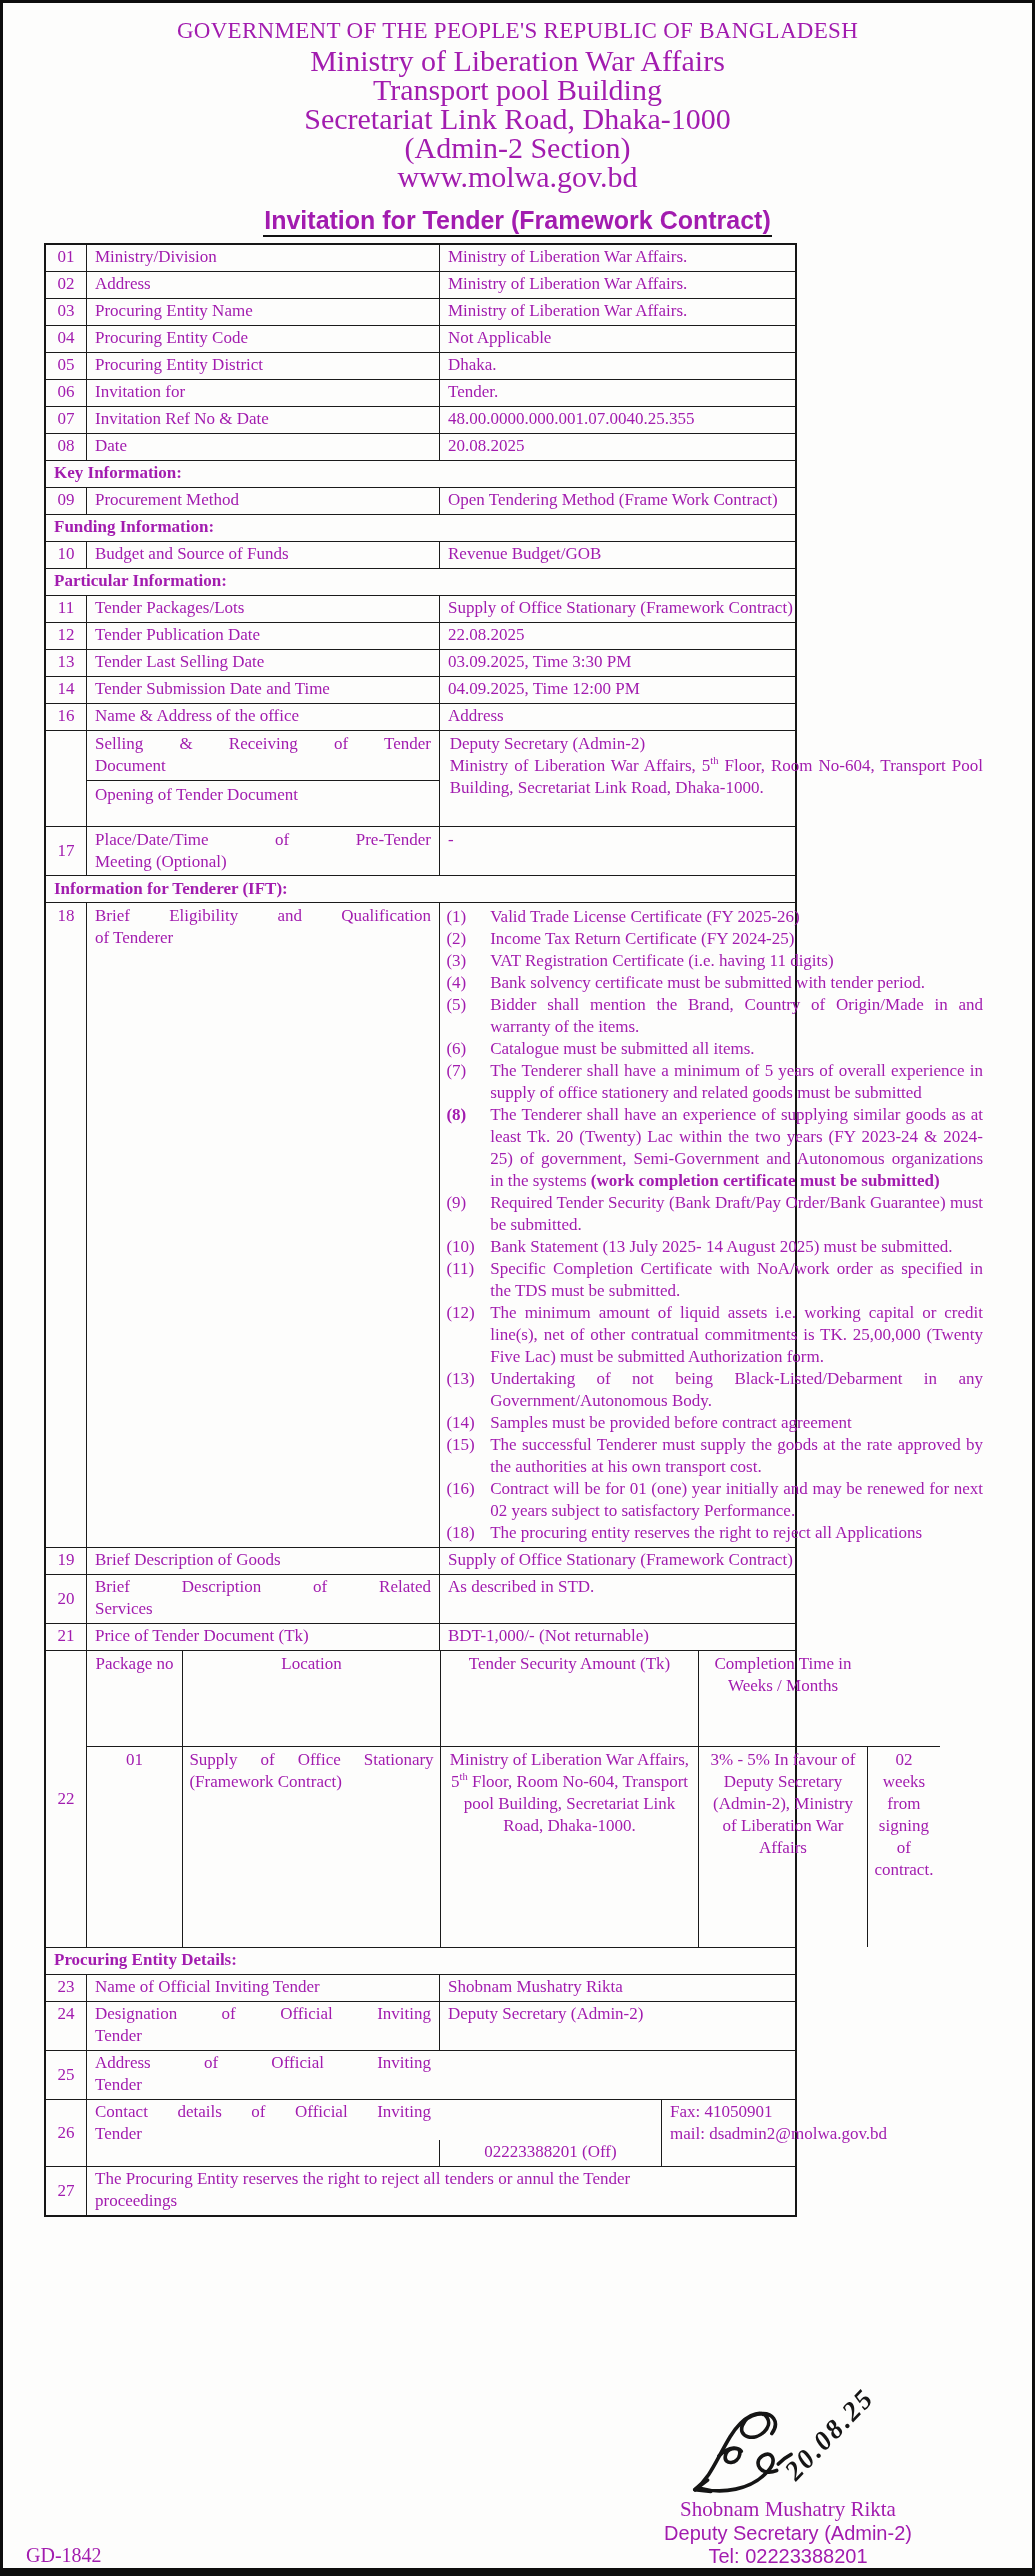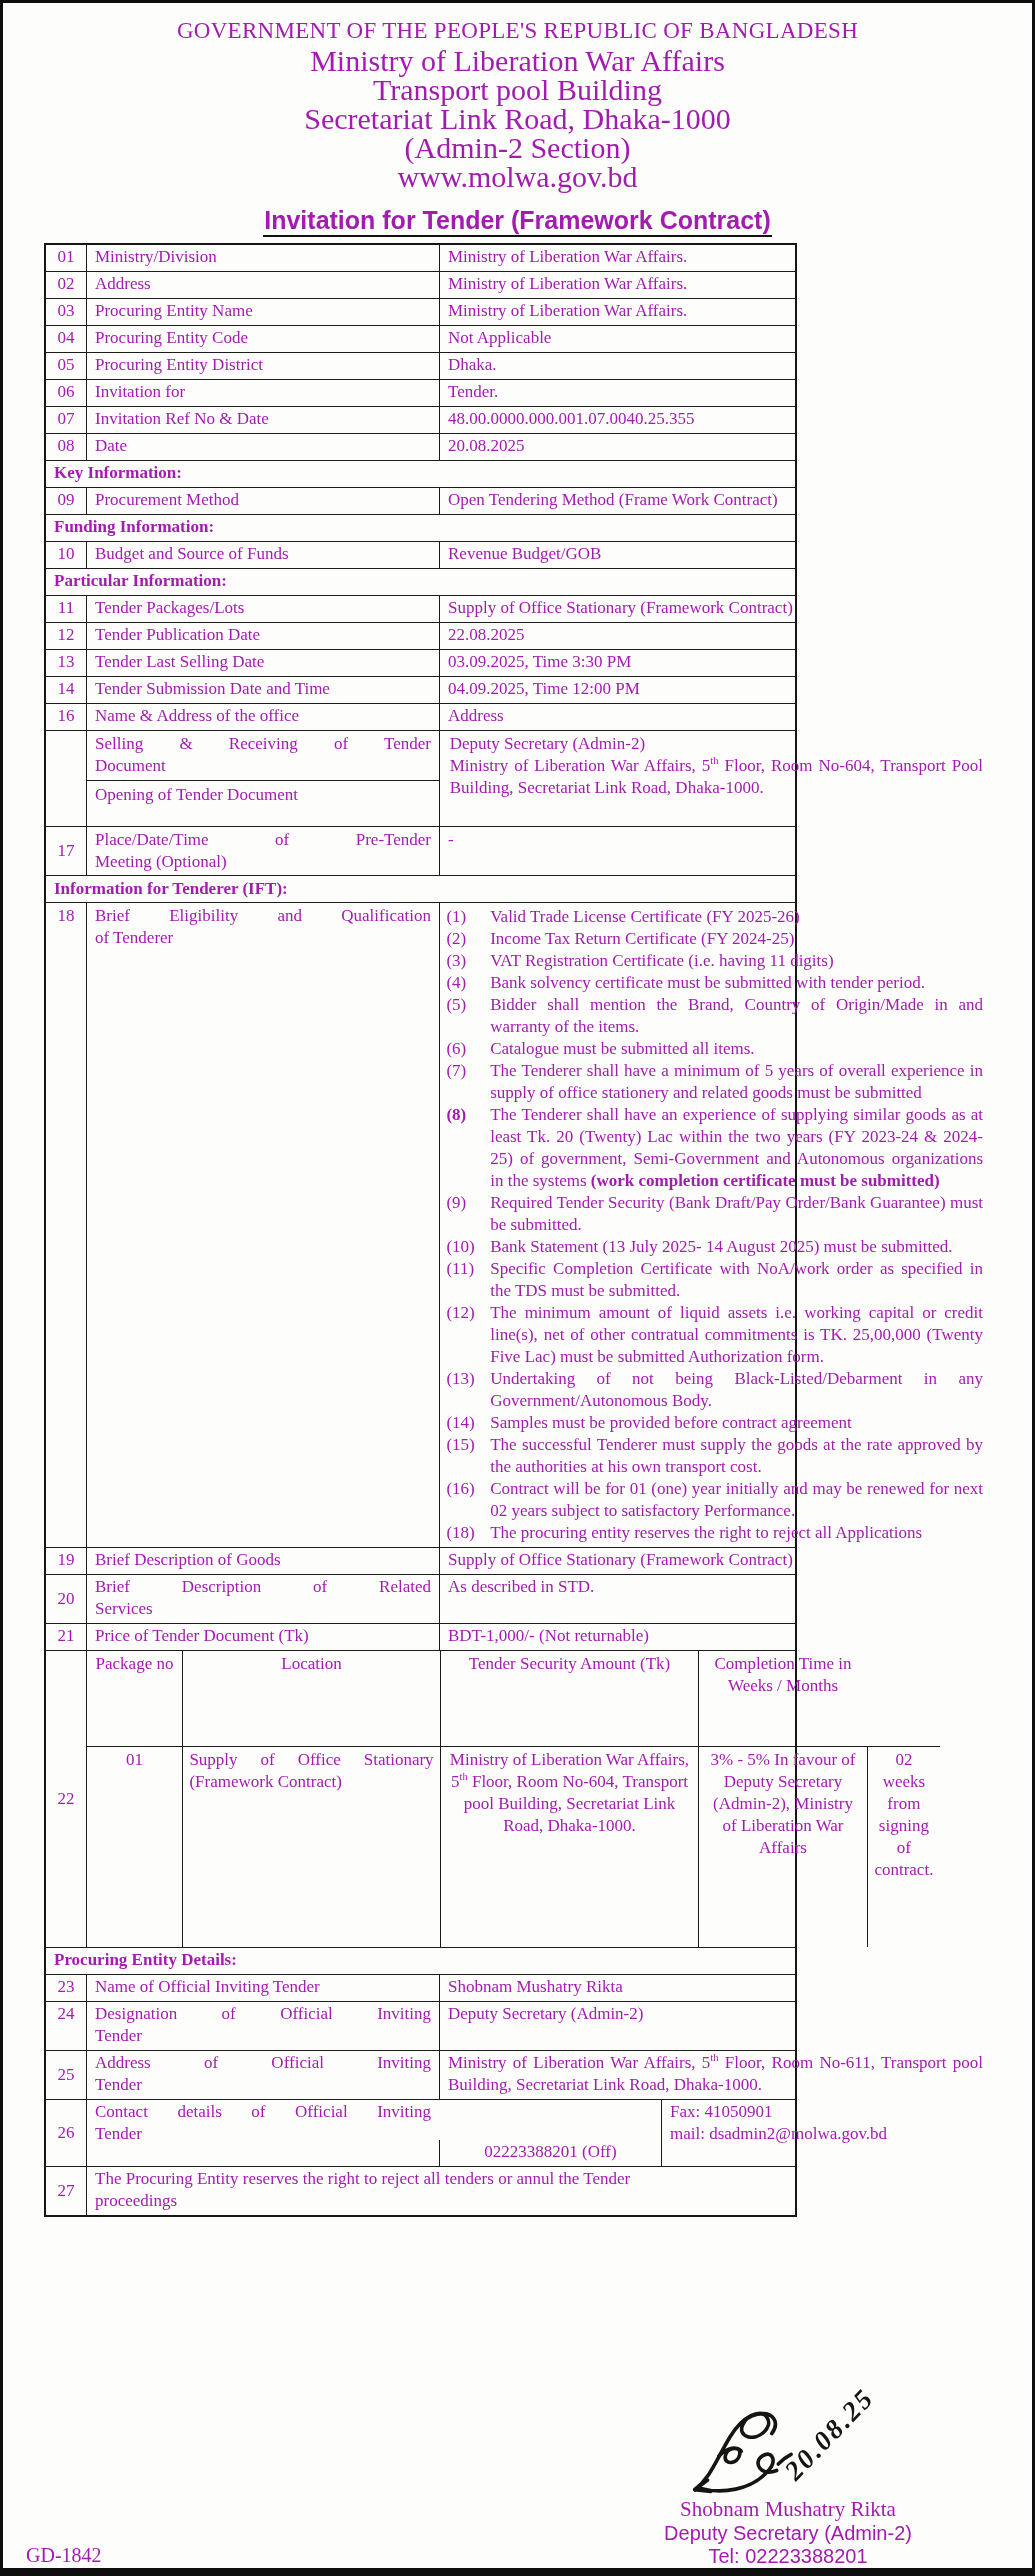--- a/index.html
+++ b/index.html
@@ -323,21 +323,20 @@
           <span class="ln">Tender</span>
         </div>
         <div class="c val">Deputy Secretary (Admin-2)</div>
       </div>
       <div class="t-row">
         <div class="c num mid">25</div>
         <div class="c lab">
           <span class="ln fj">Address of Official Inviting</span>
           <span class="ln">Tender</span>
         </div>
-        <div class="c val vjust">Ministry of Liberation War Affairs, 5<sup>th</sup> Floor, Room No-611, Transport pool Building, Secretariat Link Road, Dhaka-1000.</div>
       </div>
       <div class="t-row contact">
         <div class="c num mid">26</div>
         <div class="c lab">
           <span class="ln fj">Contact details of Official Inviting</span>
           <span class="ln">Tender</span>
         </div>
         <div class="c" style="text-align: center; margin-top: 40px;">02223388201 (Off)</div>
         <div class="c">
           <span class="ln">Fax: 41050901</span>

